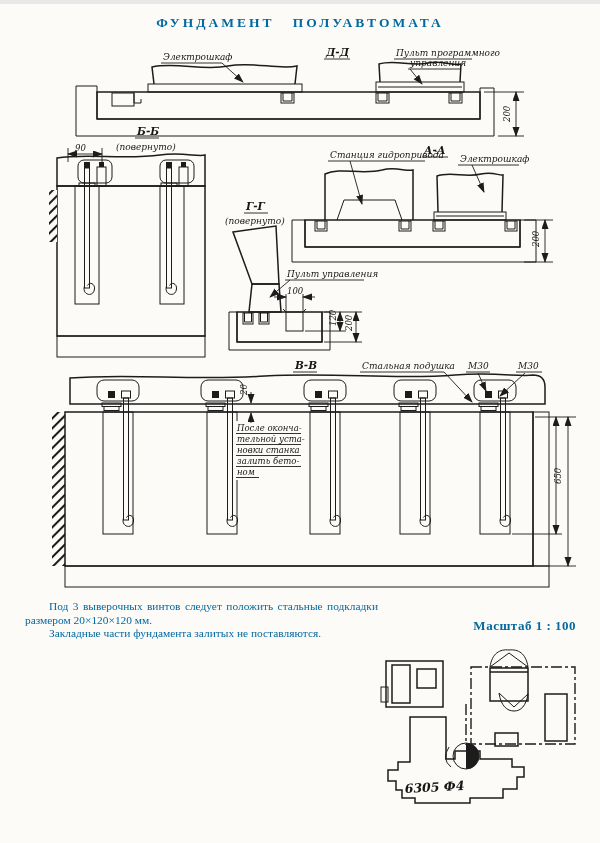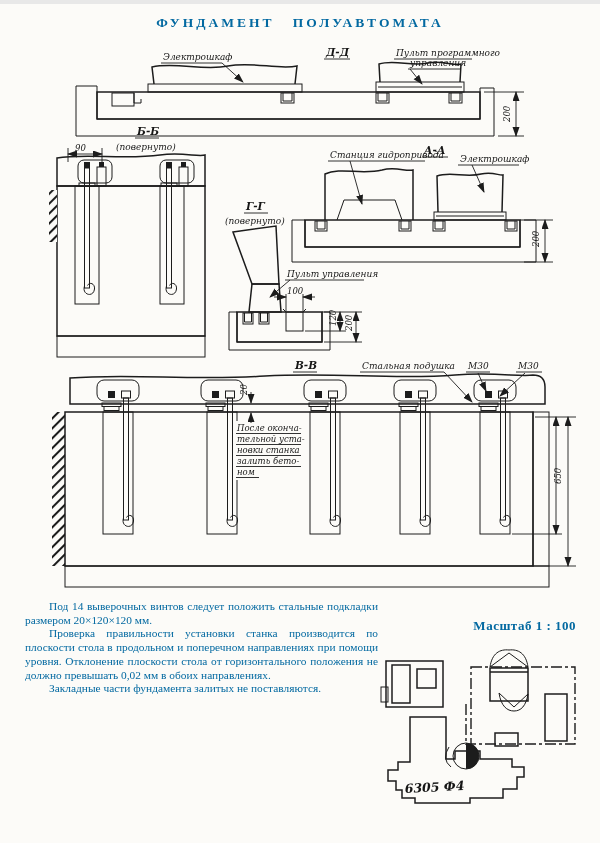--- a/index.html
+++ b/index.html
@@ -319,20 +319,19 @@
       <path d="M410,713 L446,713 L446,755 L455,755 L455,747 L480,747 L480,755 L512,755 L512,763 L524,763 L524,773 L517,773 L517,785 L503,785 L503,794 L470,794 L470,799 L415,799 L415,794 L402,794 L402,786 L396,786 L396,777 L388,777 L388,766 L398,766 L398,758 L410,758 Z" class="ln" fill="none" stroke-width="2"></path>
       <circle cx="466" cy="752" r="13" class="lt" fill="#fcfbf8"></circle>
       <path d="M466,739 A13,13 0 0 1 466,765 Z" fill="#1c1c1c"></path>
       <path d="M449,743 Q441,755 451,763" class="lt"></path>
       <line x1="466" y1="700" x2="466" y2="741" class="dd1"></line>
       <text x="405" y="789" class="model" transform="rotate(-3 405 789)">6305 Ф4</text>
     </g>
   </svg>
 
   <div class="bodytext">
-    <p>Под 14 выверочных винтов следует положить стальные подкладки размером 20×120×120 мм.</p>
-    <p>Проверка правильности установки станка производится по плоскости стола в продольном и поперечном направлениях при помощи уровня. Отклонение плоскости стола от горизонтального положения не должно превышать 0,02 мм в обоих направлениях.</p>
+    <p>Под 3 выверочных винтов следует положить стальные подкладки размером 20×120×120 мм.</p>
     <p>Закладные части фундамента залитых не поставляются.</p>
   </div>
 
   <div class="planscale">Масштаб 1 : 100</div>
 
 </div>
 
 </body></html>

